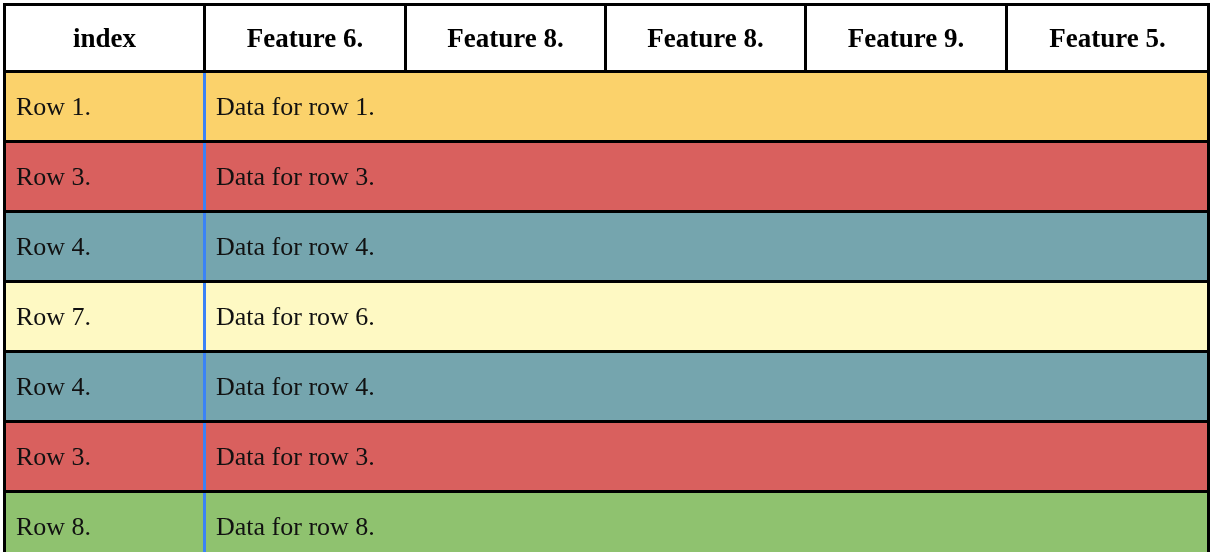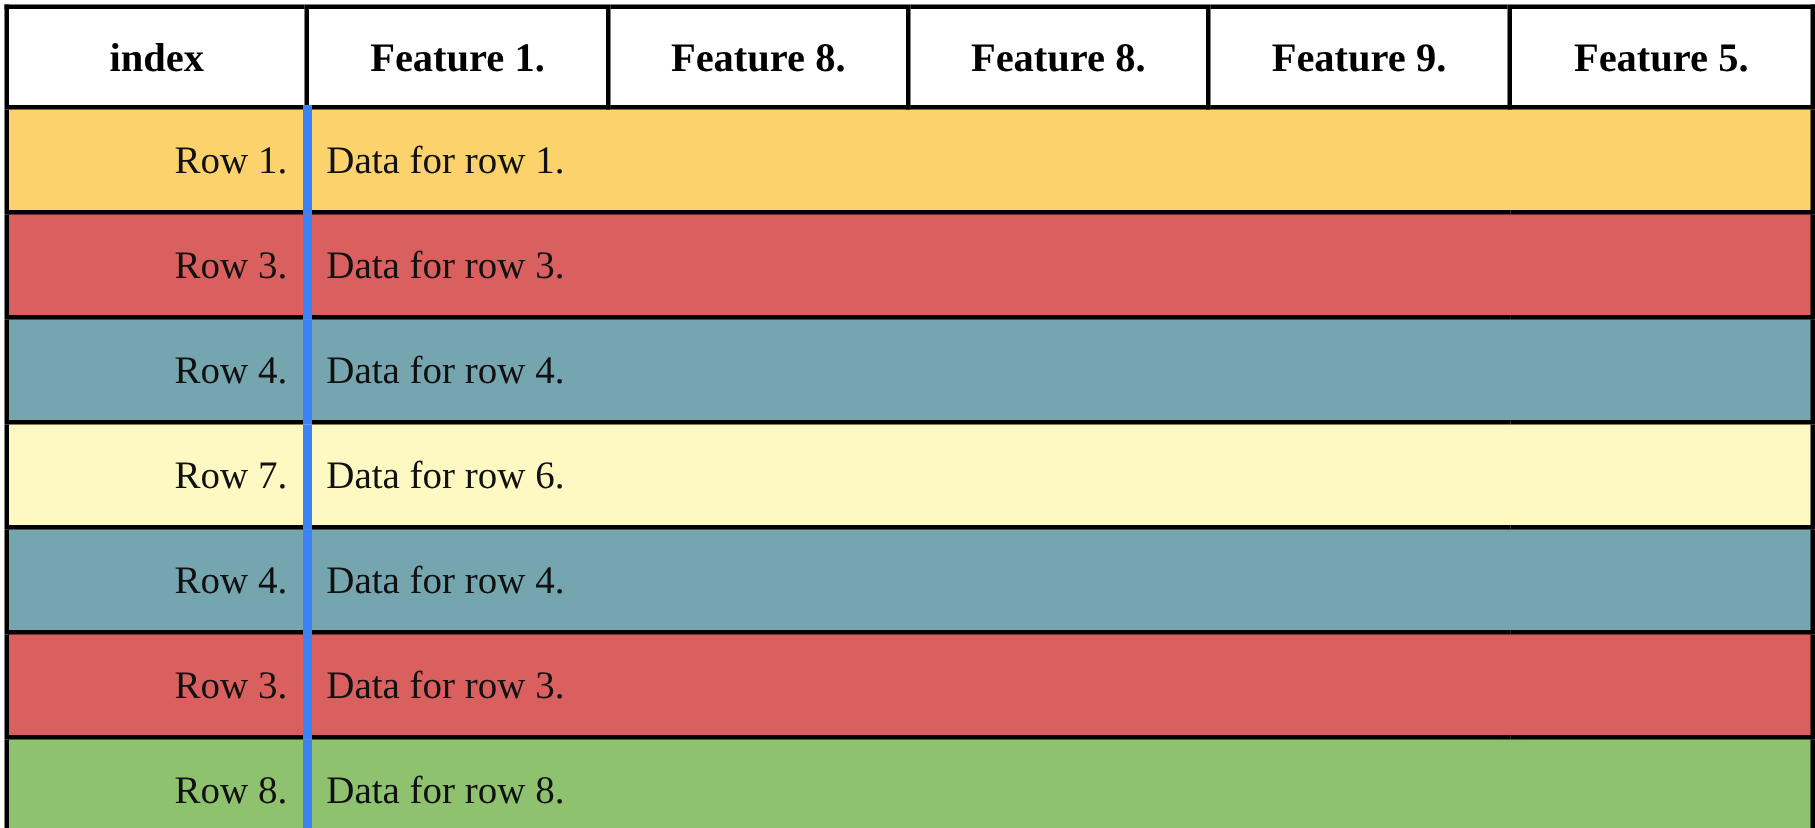--- a/index.html
+++ b/index.html
@@ -64,43 +64,43 @@
     color: #111111;
     font-size: 26px;
     line-height: 1;
     vertical-align: middle;
     border-bottom: 3px solid #000000;
     font-family: "Liberation Serif", "DejaVu Serif", serif;
   }
   tbody tr:last-child td { border-bottom: none; }
 
   td.idx-cell {
-    text-align: right;
-    border-right: 6px solid #3b82f6;
+    text-align: left;
+    border-right: 3px solid #3b82f6;
   }
   td.data-cell {
   }
 </style>
 </head>
 <body style="background: rgb(255, 255, 255);">
 
 <div class="table-wrap">
   <table class="data-table">
     <colgroup>
       <col class="c-index">
       <col class="c-f1">
       <col class="c-f2">
       <col class="c-f3">
       <col class="c-f4">
       <col class="c-f5">
     </colgroup>
     <thead>
       <tr>
         <th>index</th>
-        <th>Feature 1.</th>
+        <th>Feature 6.</th>
         <th>Feature 8.</th>
         <th>Feature 8.</th>
         <th>Feature 9.</th>
         <th>Feature 5.</th>
       </tr>
     </thead>
     <tbody id="table-body">
         <tr style="background: rgb(251, 210, 107);">
           <td class="idx-cell">Row 1.</td>
           <td class="data-cell" colspan="5">Data for row 1.</td>

